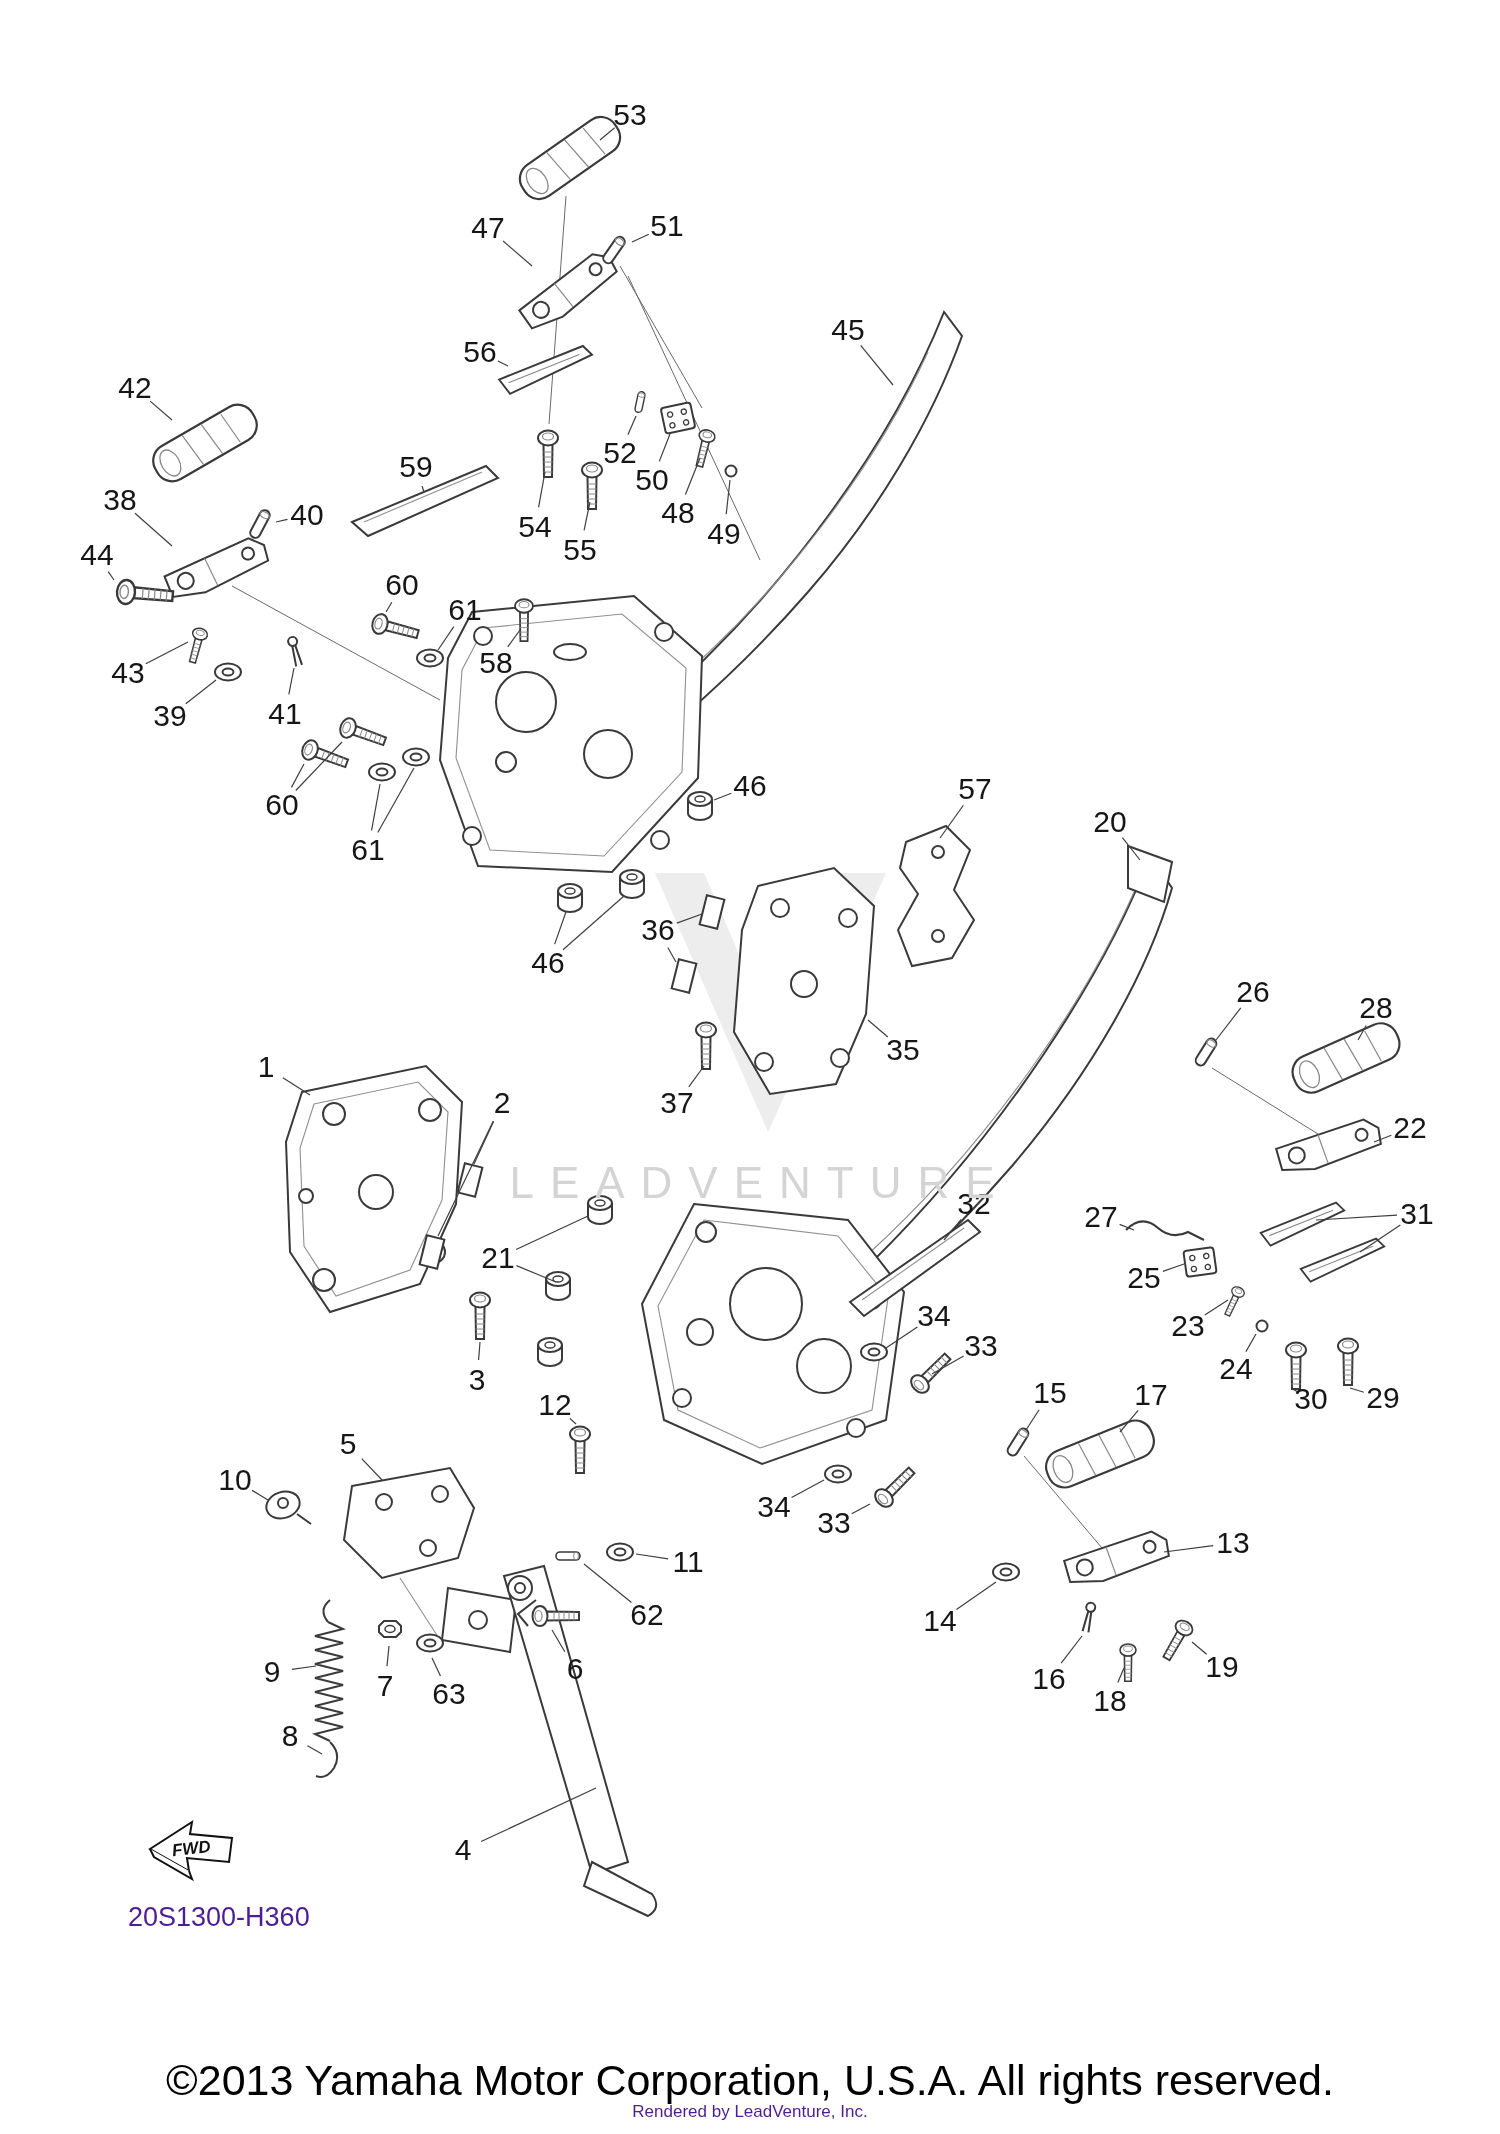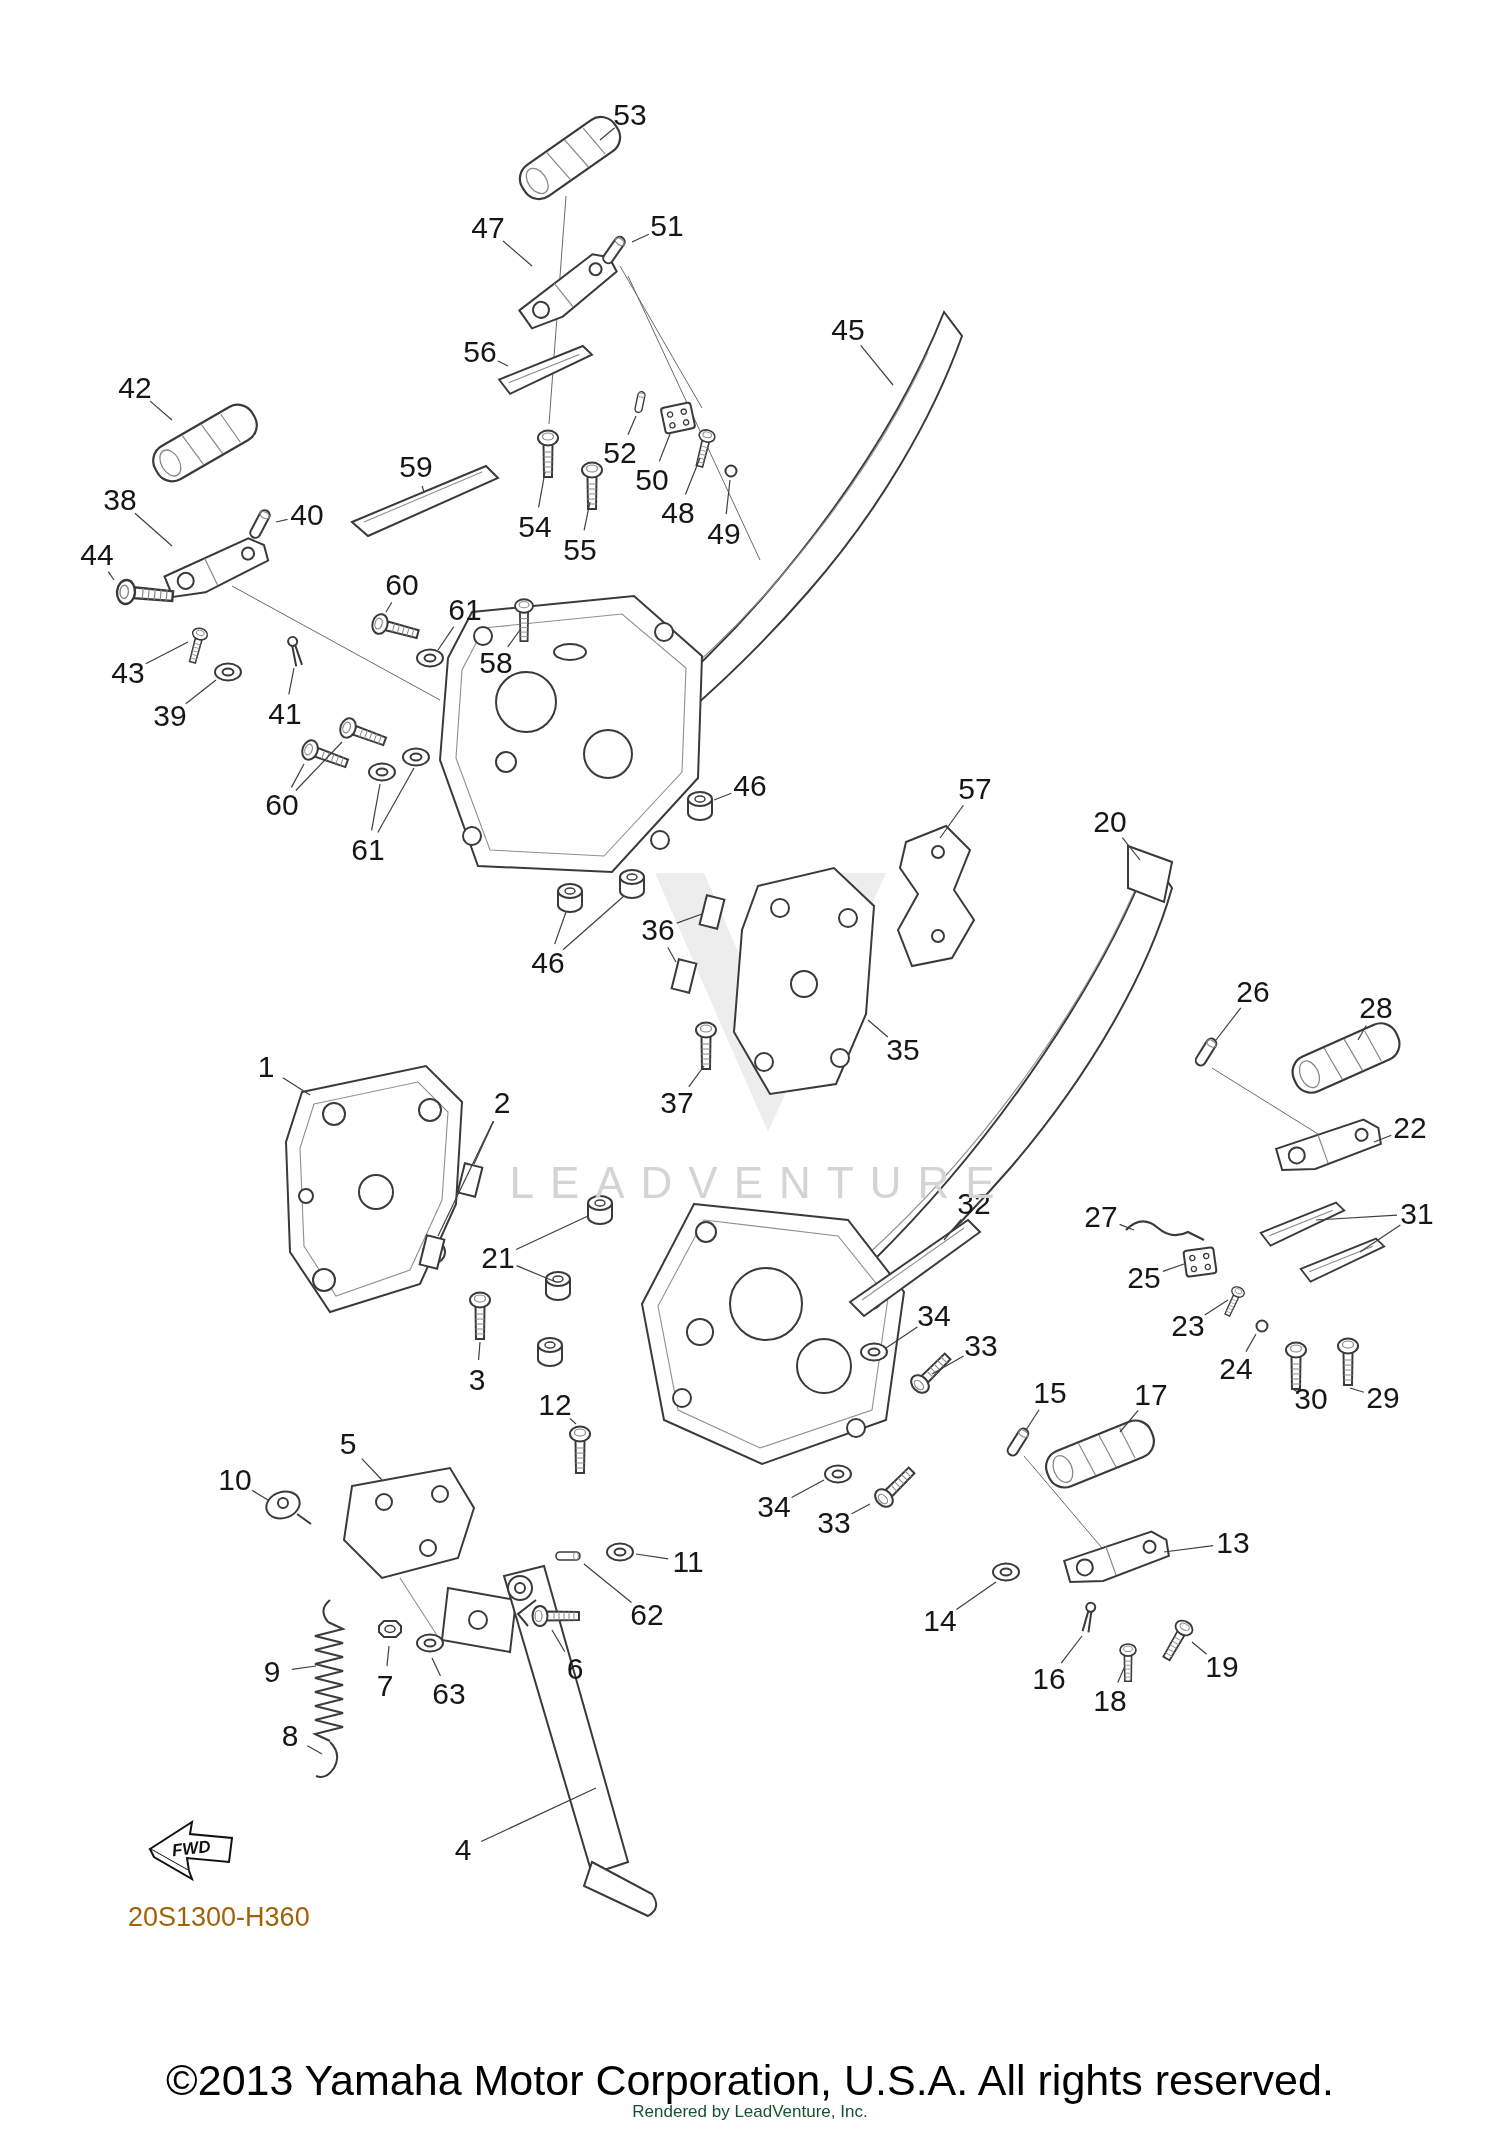--- a/index.html
+++ b/index.html
@@ -1,25 +1,25 @@
 <!DOCTYPE html>
 <html><head>
 <meta charset="utf-8">
 <style>
   html,body{margin:0;padding:0;background:#fff;}
   .canvas{position:relative;width:1500px;height:2134px;background:#ffffff;overflow:hidden;
           font-family:"Liberation Sans",sans-serif;}
   .canvas svg.art{position:absolute;left:0;top:0;}
   .watermark-text{position:absolute;left:480px;top:1158px;width:560px;text-align:center;
           font-size:44px;letter-spacing:16px;color:#d4d4d4;font-weight:400;user-select:none;}
-  .diagram-code{position:absolute;left:128px;top:1902px;font-size:27px;color:#a16207;}
+  .diagram-code{position:absolute;left:128px;top:1902px;font-size:27px;color:#4c1d95;}
   .footer-copyright{position:absolute;left:0;top:2056px;width:100%;text-align:center;
           font-size:43px;color:#000;white-space:nowrap;}
   .footer-rendered{position:absolute;left:0;top:2102px;width:100%;text-align:center;
-          font-size:17px;color:#14532d;}
+          font-size:17px;color:#4c1d95;}
   #leader-lines line{stroke:#3f3f3f;stroke-width:1.2;}
   #callout-labels text{font-family:"Liberation Sans",sans-serif;font-size:30px;fill:#161616;
           text-anchor:middle;cursor:pointer;}
   .partline{fill:#fff;stroke:#3a3a3a;stroke-width:2;}
   .innerline{fill:none;stroke:#909090;stroke-width:1.1;}
 </style>
 </head>
 <body>
 
 <div class="canvas">

